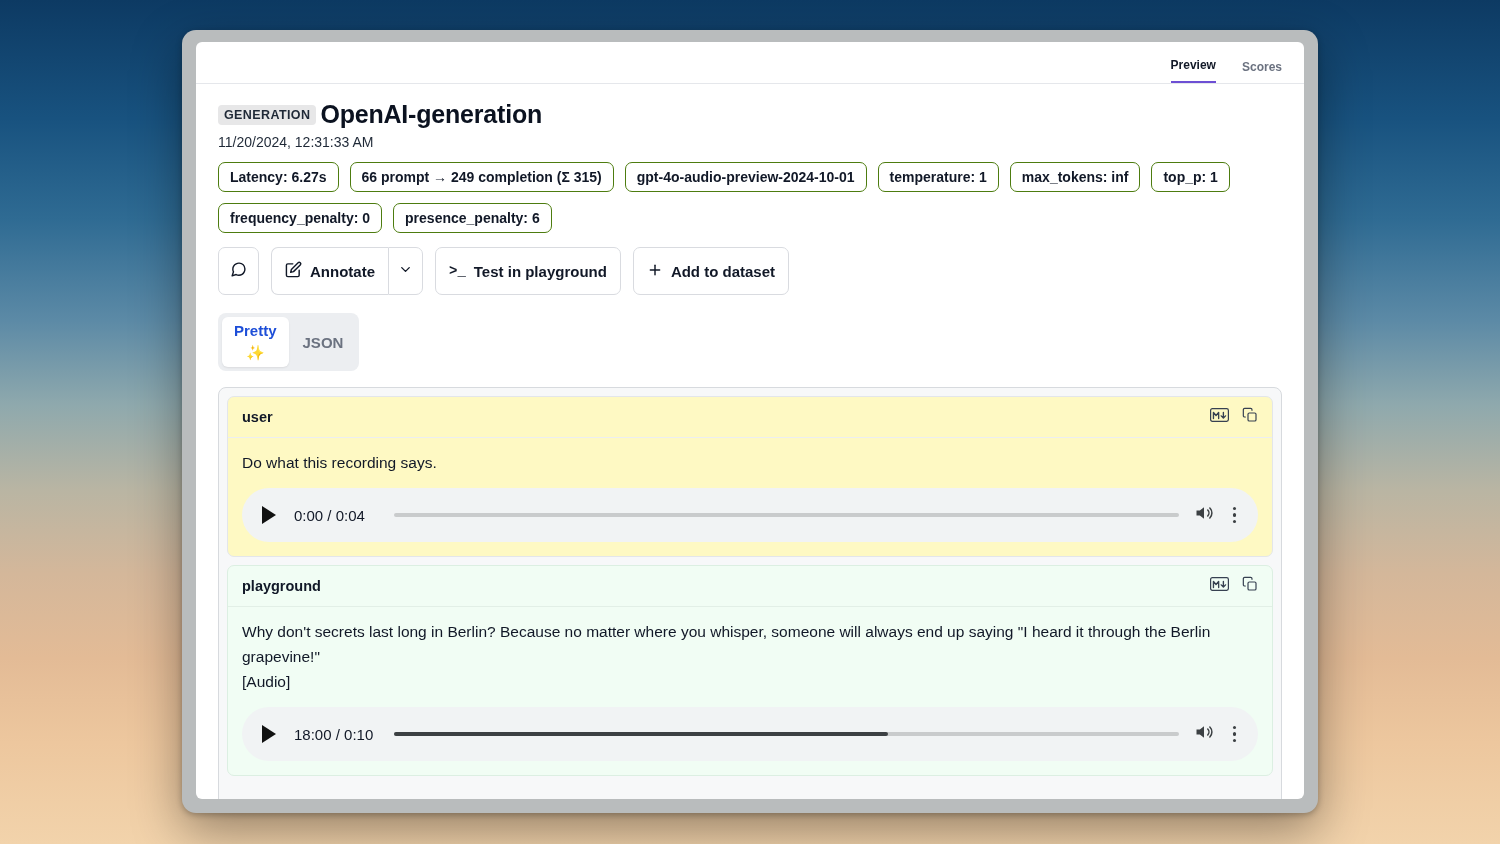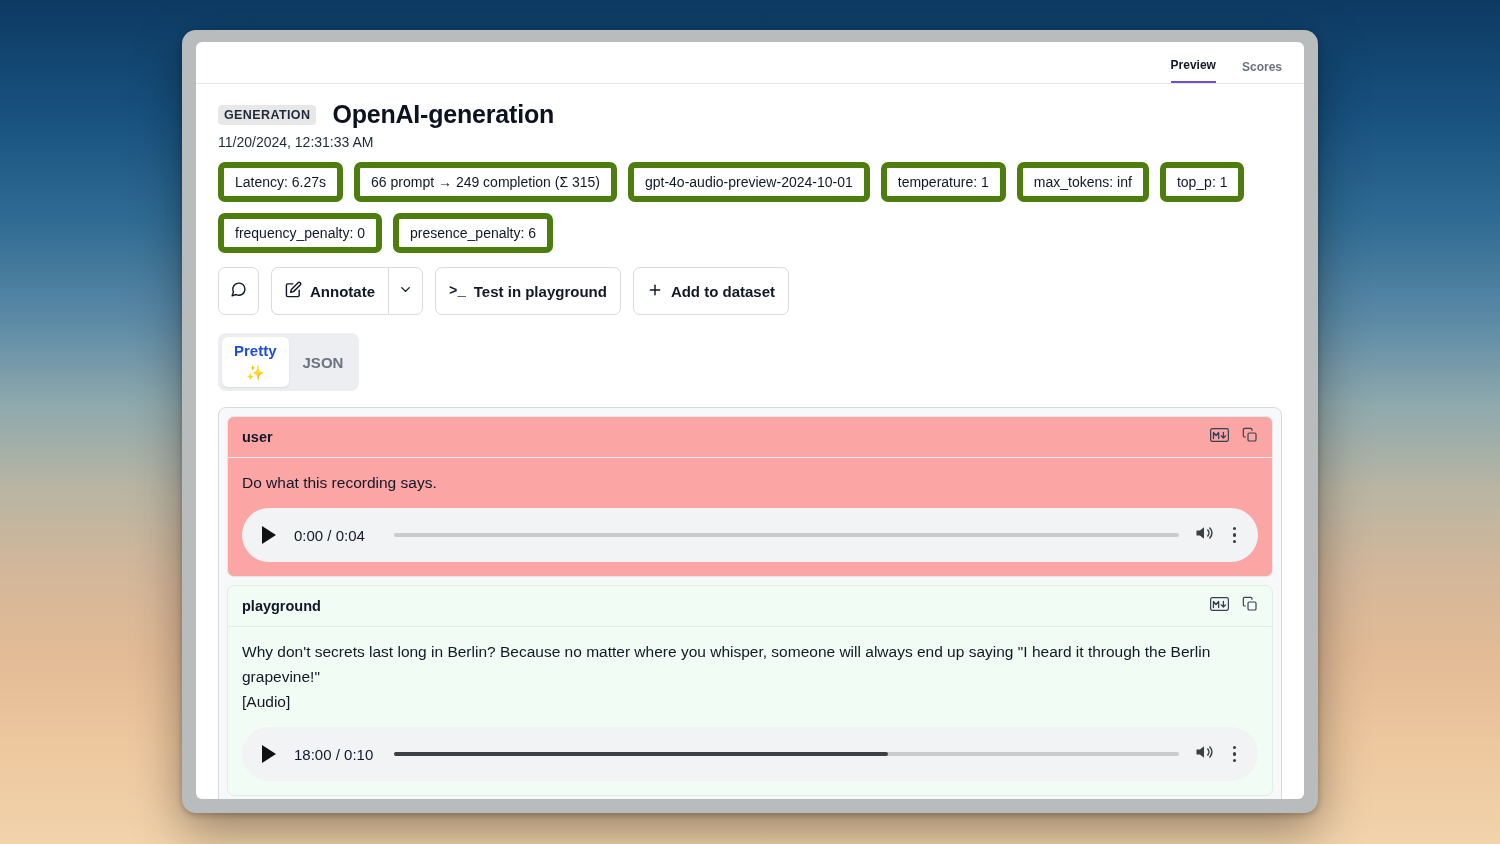--- a/index.html
+++ b/index.html
@@ -61,21 +61,21 @@
   .tab.active {
     color: #111827;
     border-bottom: 2px solid #6d4fd4;
   }
 
   
   .content { padding: 16px 22px 0 22px; }
   .title-row {
     display: flex;
     align-items: center;
-    gap: 16px;
+    gap: 4px;
   }
   .gen-badge {
     background: #e7e7e8;
     color: #1f2937;
     font-size: 12.5px;
     font-weight: 700;
     letter-spacing: .4px;
     padding: 3px 6px;
     border-radius: 4px;
   }
@@ -92,26 +92,26 @@
   }
 
   
   .chips {
     margin-top: 12px;
     display: flex;
     flex-wrap: wrap;
     gap: 11px;
   }
   .chip {
-    border: 6px solid #4d7c0f;
+    border: 1px solid #4d7c0f;
     border-radius: 7px;
     background: #fff;
     padding: 5px 11px;
     font-size: 14px;
-    font-weight: 400;
+    font-weight: 700;
     color: #111827;
     line-height: 18px;
     white-space: nowrap;
   }
 
   
   .actions {
     margin-top: 14px;
     display: flex;
     align-items: center;
@@ -178,21 +178,21 @@
     border: 1px solid #d7dade;
     border-radius: 8px;
     background: #f7f8f9;
     padding: 8px;
     height: 434px;
     overflow: hidden;
   }
   .msg {
     border: 1px solid #e3e6ea;
     border-radius: 7px;
-    background: #fca5a5;
+    background: #fef9c3;
     overflow: hidden;
   }
   .msg + .msg { margin-top: 8px; }
   .msg.assistant { background: #f1fdf4; border-color: #dcefe2; }
   .msg-head {
     display: flex;
     align-items: center;
     justify-content: space-between;
     padding: 10px 14px;
     border-bottom: 1px solid #eceef1;

